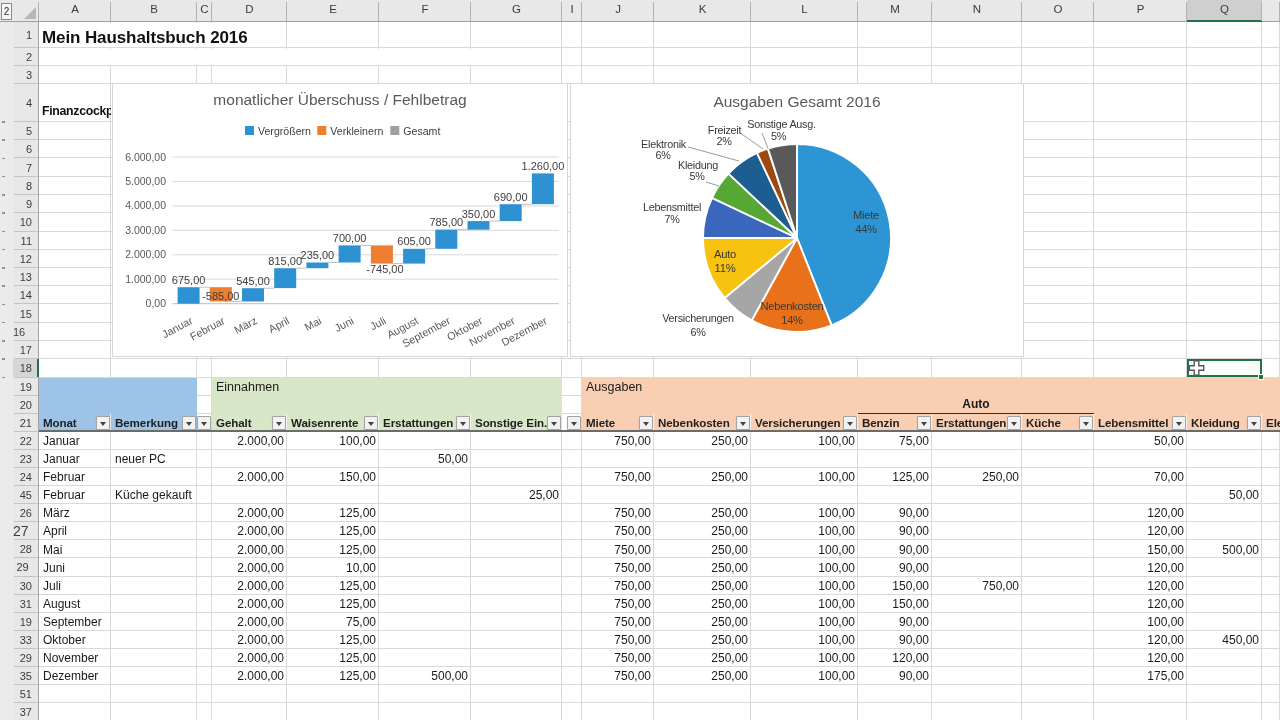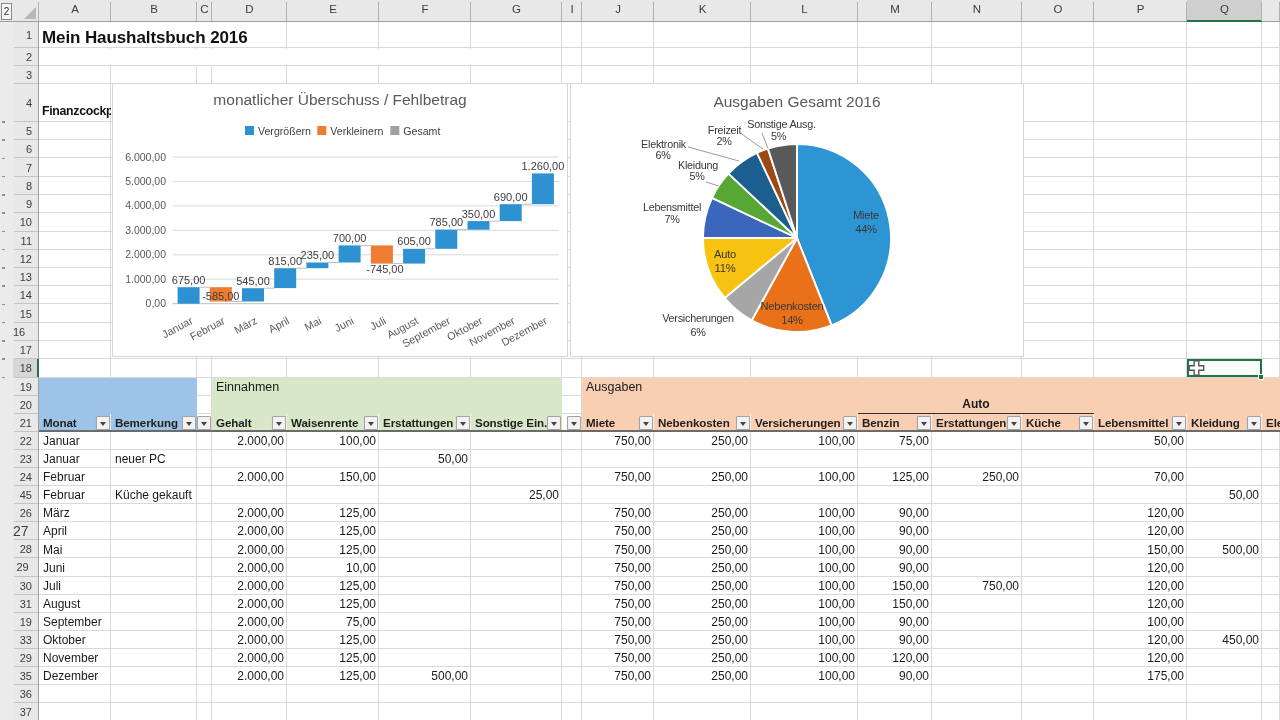--- a/index.html
+++ b/index.html
@@ -350,21 +350,21 @@
 <div class="ab" style="left:13px;top:594.7px;width:19px;height:18.1px;font-size:11px;color:#3c3c3c;text-align:right;line-height:18.1px;">31</div>
 <div class="ab" style="left:14px;top:612px;width:24px;height:1px;background:#c4c4c4;"></div>
 <div class="ab" style="left:13px;top:612.8px;width:19px;height:18.1px;font-size:11px;color:#3c3c3c;text-align:right;line-height:18.1px;">19</div>
 <div class="ab" style="left:14px;top:630px;width:24px;height:1px;background:#c4c4c4;"></div>
 <div class="ab" style="left:13px;top:630.9px;width:19px;height:18.1px;font-size:11px;color:#3c3c3c;text-align:right;line-height:18.1px;">33</div>
 <div class="ab" style="left:14px;top:648px;width:24px;height:1px;background:#c4c4c4;"></div>
 <div class="ab" style="left:13px;top:649.1px;width:19px;height:18.1px;font-size:11px;color:#3c3c3c;text-align:right;line-height:18.1px;">29</div>
 <div class="ab" style="left:14px;top:666px;width:24px;height:1px;background:#c4c4c4;"></div>
 <div class="ab" style="left:13px;top:667.2px;width:19px;height:18.1px;font-size:11px;color:#3c3c3c;text-align:right;line-height:18.1px;">35</div>
 <div class="ab" style="left:14px;top:684px;width:24px;height:1px;background:#c4c4c4;"></div>
-<div class="ab" style="left:13px;top:685.3px;width:19px;height:18.1px;font-size:11px;color:#3c3c3c;text-align:right;line-height:18.1px;">36</div>
+<div class="ab" style="left:13px;top:685.3px;width:19px;height:18.1px;font-size:11px;color:#3c3c3c;text-align:right;line-height:18.1px;">51</div>
 <div class="ab" style="left:14px;top:702px;width:24px;height:1px;background:#c4c4c4;"></div>
 <div class="ab" style="left:13px;top:703.4px;width:19px;height:18.1px;font-size:11px;color:#3c3c3c;text-align:right;line-height:18.1px;">37</div>
 <div class="ab" style="left:111.5px;top:83px;width:456px;height:274px;background:#fff;border:1px solid #d7d7d7;box-sizing:border-box;"><svg width="454" height="272" viewBox="0 0 454 272">
         <text x="227.0" y="21.0" font-size="15.5" fill="#595959" text-anchor="middle" font-family="Liberation Sans">monatlicher Überschuss / Fehlbetrag</text>
         <rect x="132.0" y="42.0" width="9" height="9" fill="#2e91d2"></rect>
         <text x="145.0" y="50.5" font-size="10.6" fill="#404040" font-family="Liberation Sans">Vergrößern</text>
         <rect x="204.3" y="42.0" width="9" height="9" fill="#ed7d31"></rect>
         <text x="217.3" y="50.5" font-size="10.6" fill="#404040" font-family="Liberation Sans">Verkleinern</text>
         <rect x="277.3" y="42.0" width="9" height="9" fill="#a0a0a0"></rect>
         <text x="290.3" y="50.5" font-size="10.6" fill="#404040" font-family="Liberation Sans">Gesamt</text>

